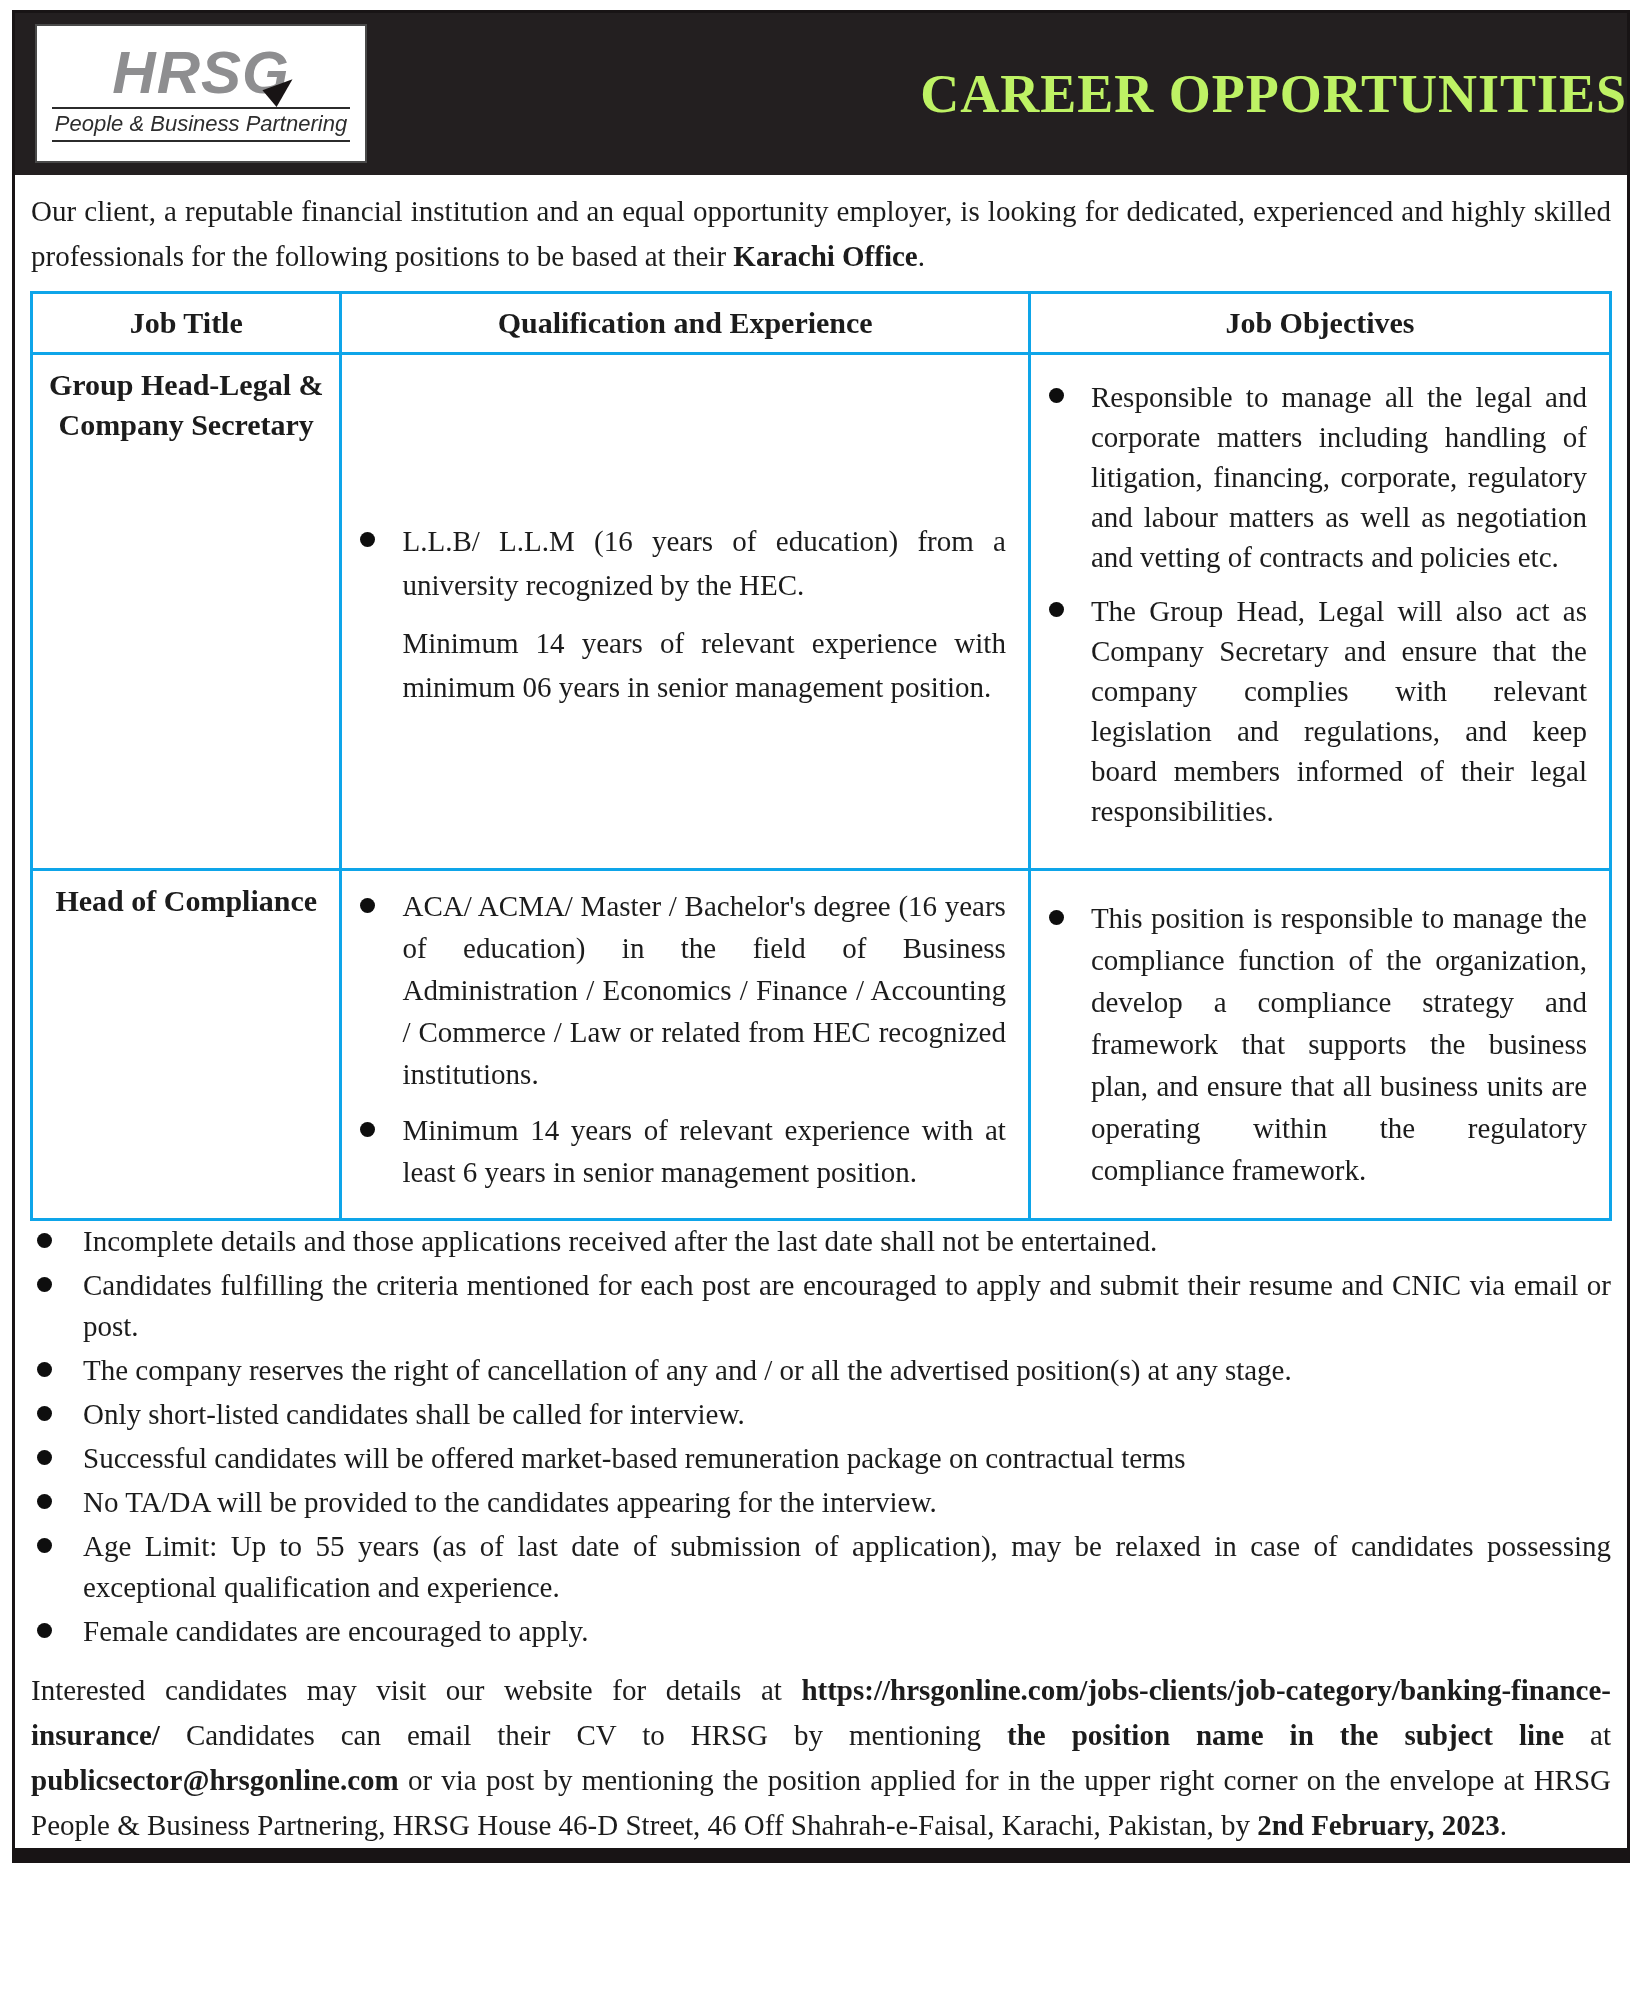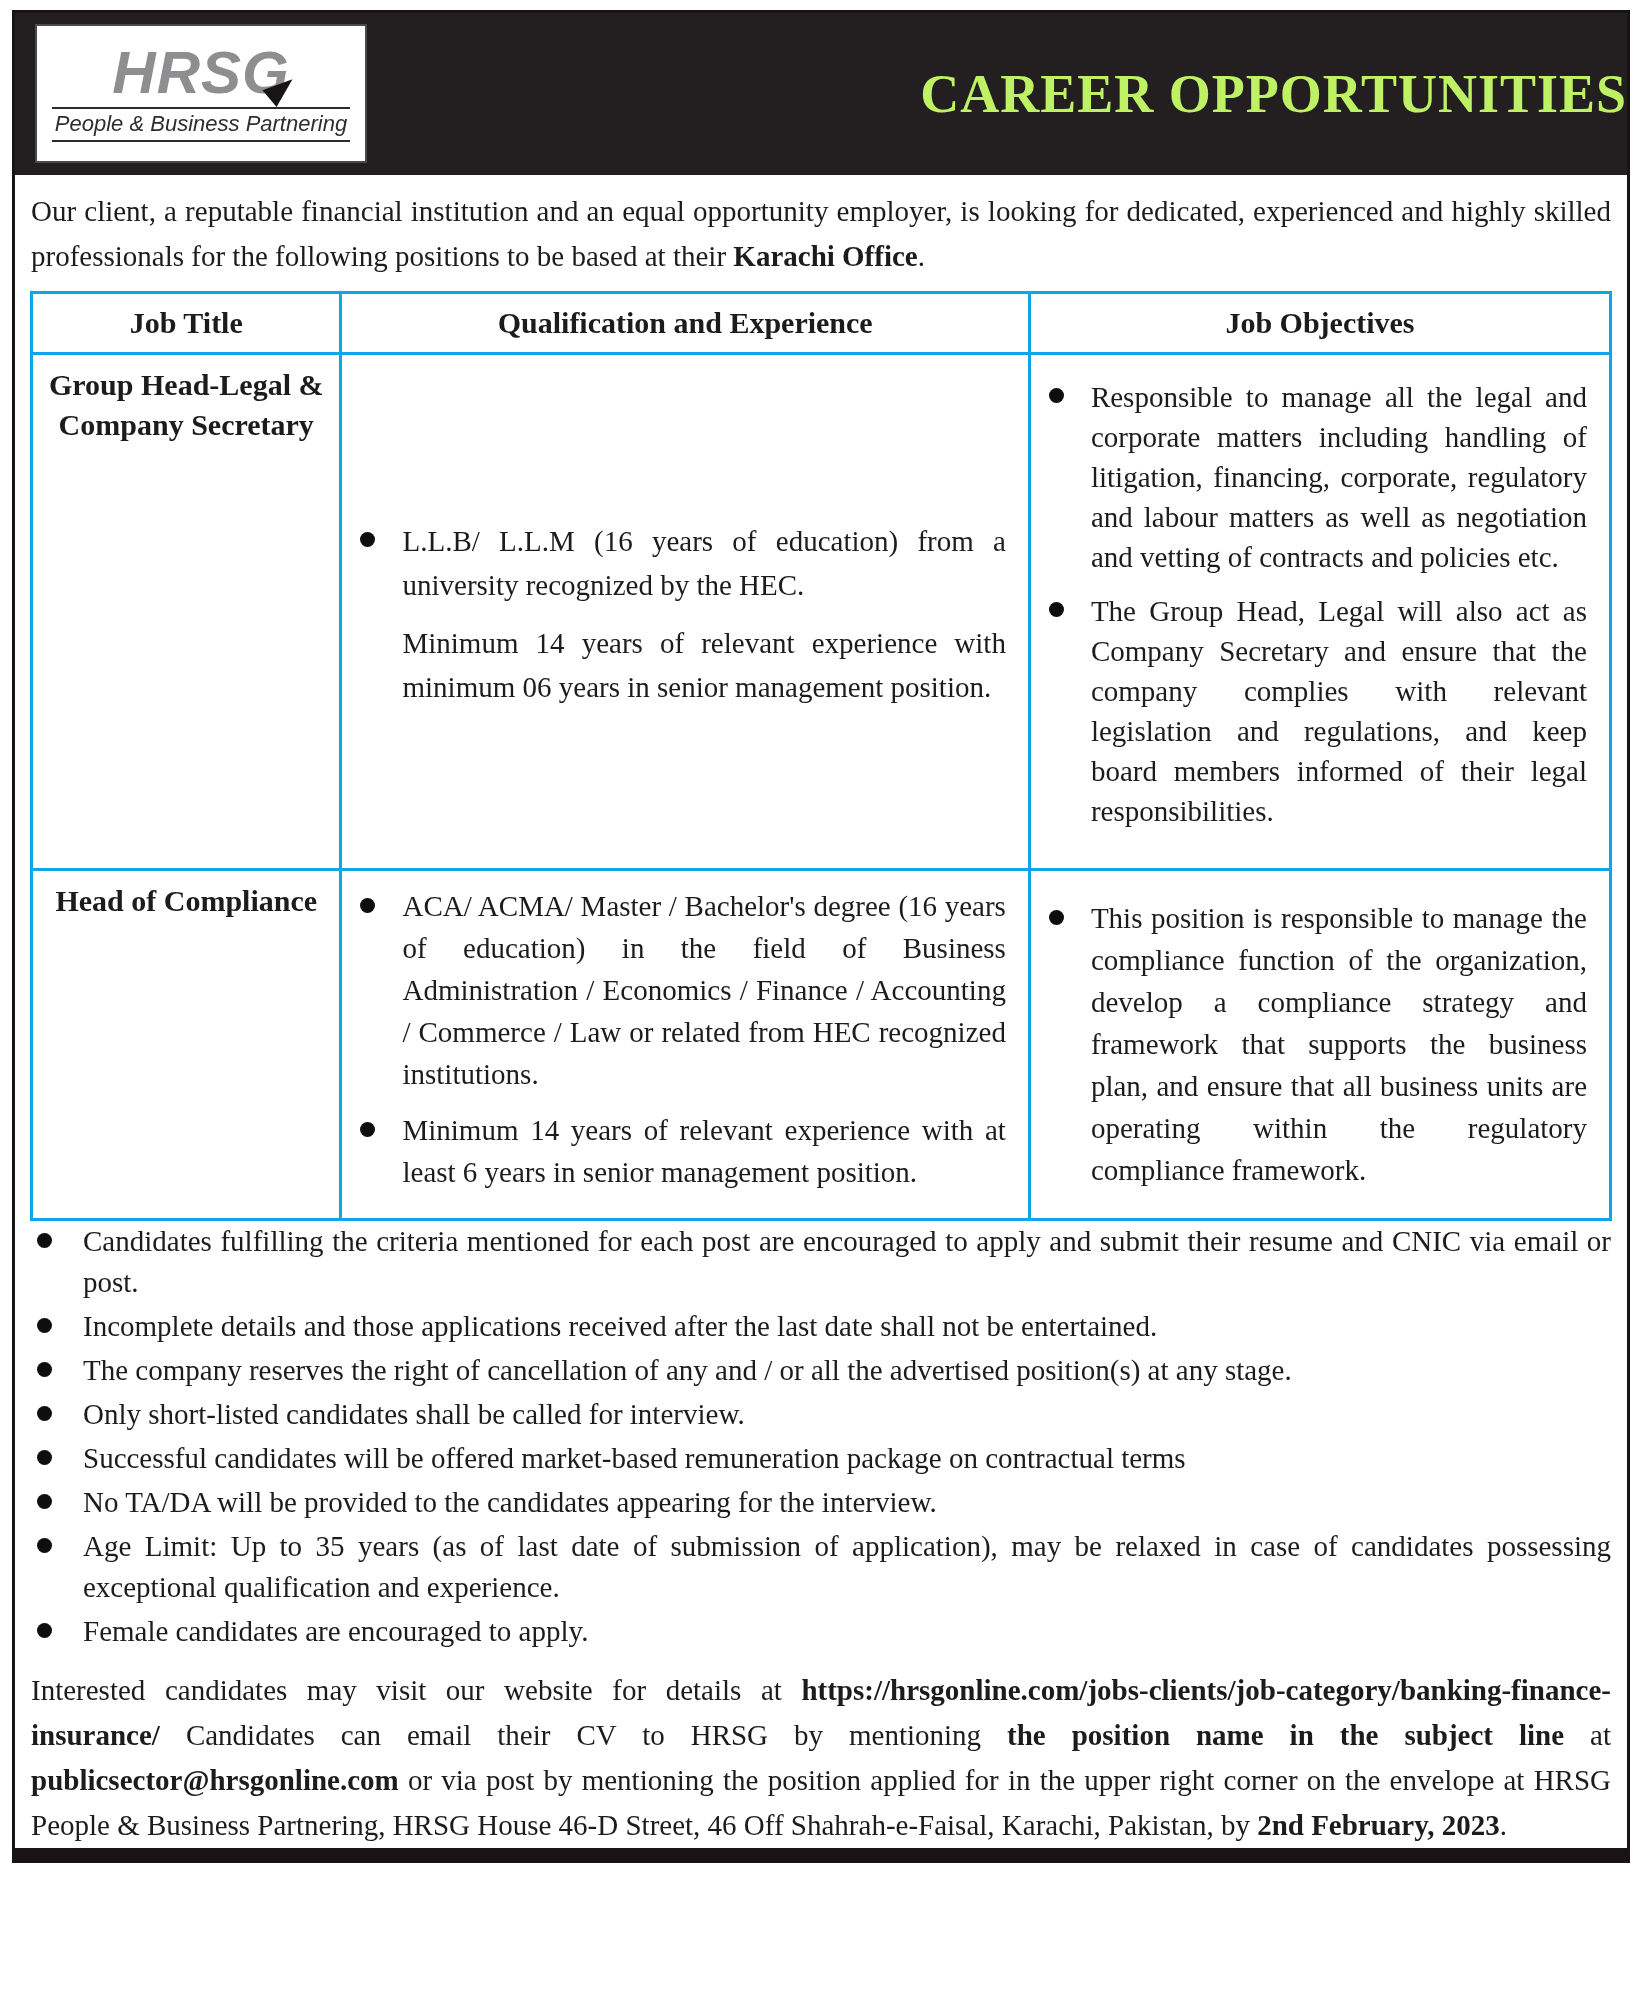--- a/index.html
+++ b/index.html
@@ -153,45 +153,45 @@
               </div>
           </td>
         </tr>
       </tbody>
     </table>
 
 
     <div class="terms">
         <div class="bullet-item">
         <span class="dot"></span>
+        <span>Incomplete details and those applications received after the last date shall not be entertained.</span>
+      </div>
+        <div class="bullet-item">
+        <span class="dot"></span>
         <span>Candidates fulfilling the criteria mentioned for each post are encouraged to apply and submit their resume and CNIC via email or post.</span>
       </div>
         <div class="bullet-item">
         <span class="dot"></span>
-        <span>Incomplete details and those applications received after the last date shall not be entertained.</span>
-      </div>
-        <div class="bullet-item">
-        <span class="dot"></span>
         <span>The company reserves the right of cancellation of any and / or all the advertised position(s) at any stage.</span>
       </div>
         <div class="bullet-item">
         <span class="dot"></span>
         <span>Only short-listed candidates shall be called for interview.</span>
       </div>
         <div class="bullet-item">
         <span class="dot"></span>
         <span>Successful candidates will be offered market-based remuneration package on contractual terms</span>
       </div>
         <div class="bullet-item">
         <span class="dot"></span>
         <span>No TA/DA will be provided to the candidates appearing for the interview.</span>
       </div>
         <div class="bullet-item">
         <span class="dot"></span>
-        <span>Age Limit: Up to 35 years (as of last date of submission of application), may be relaxed in case of candidates possessing exceptional qualification and experience.</span>
+        <span>Age Limit: Up to 55 years (as of last date of submission of application), may be relaxed in case of candidates possessing exceptional qualification and experience.</span>
       </div>
         <div class="bullet-item">
         <span class="dot"></span>
         <span>Female candidates are encouraged to apply.</span>
       </div>
       </div>
 
     <p class="closing"><span>Interested candidates may visit our website for details at </span><b>https://hrsgonline.com/jobs-clients/job-category/banking-finance-insurance/</b><span> Candidates can email their CV to HRSG by mentioning </span><b>the position name in the subject line</b><span> at </span><b>publicsector@hrsgonline.com</b><span> or via post by mentioning the position applied for in the upper right corner on the envelope at HRSG People &amp; Business Partnering, HRSG House 46-D Street, 46 Off Shahrah-e-Faisal, Karachi, Pakistan, by </span><b>2nd February, 2023</b><span>.</span></p>
 
   </div>

